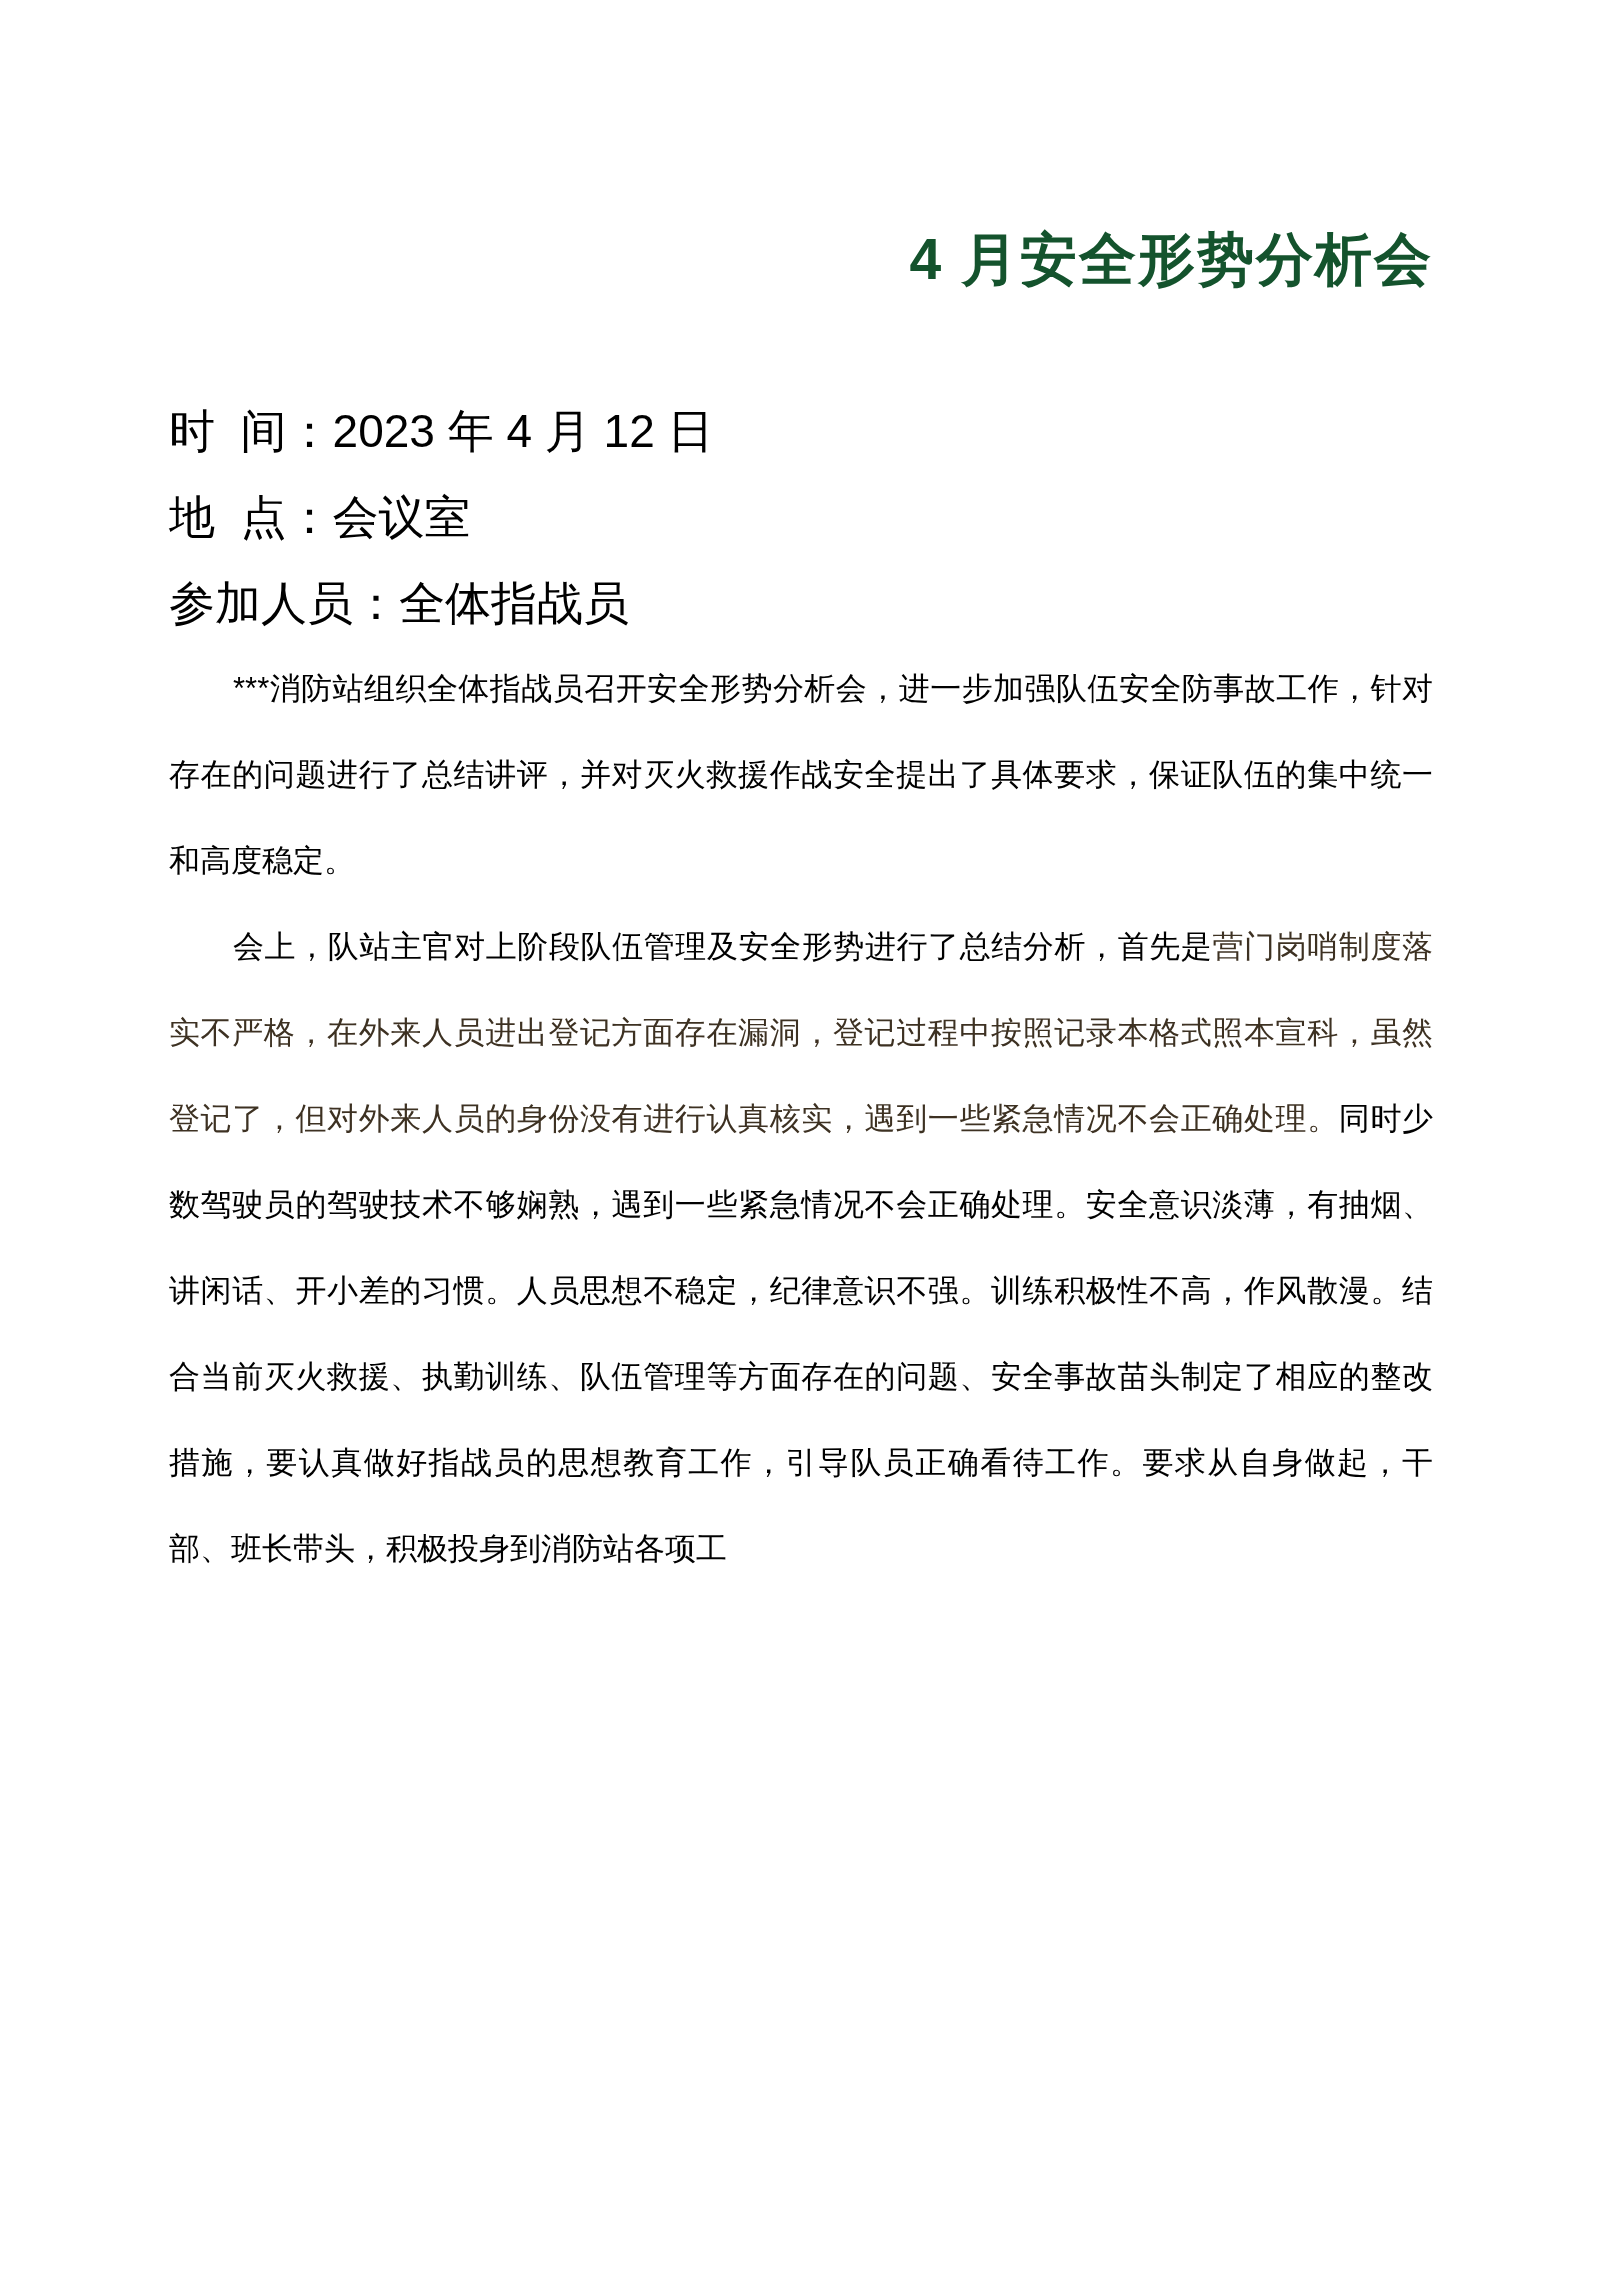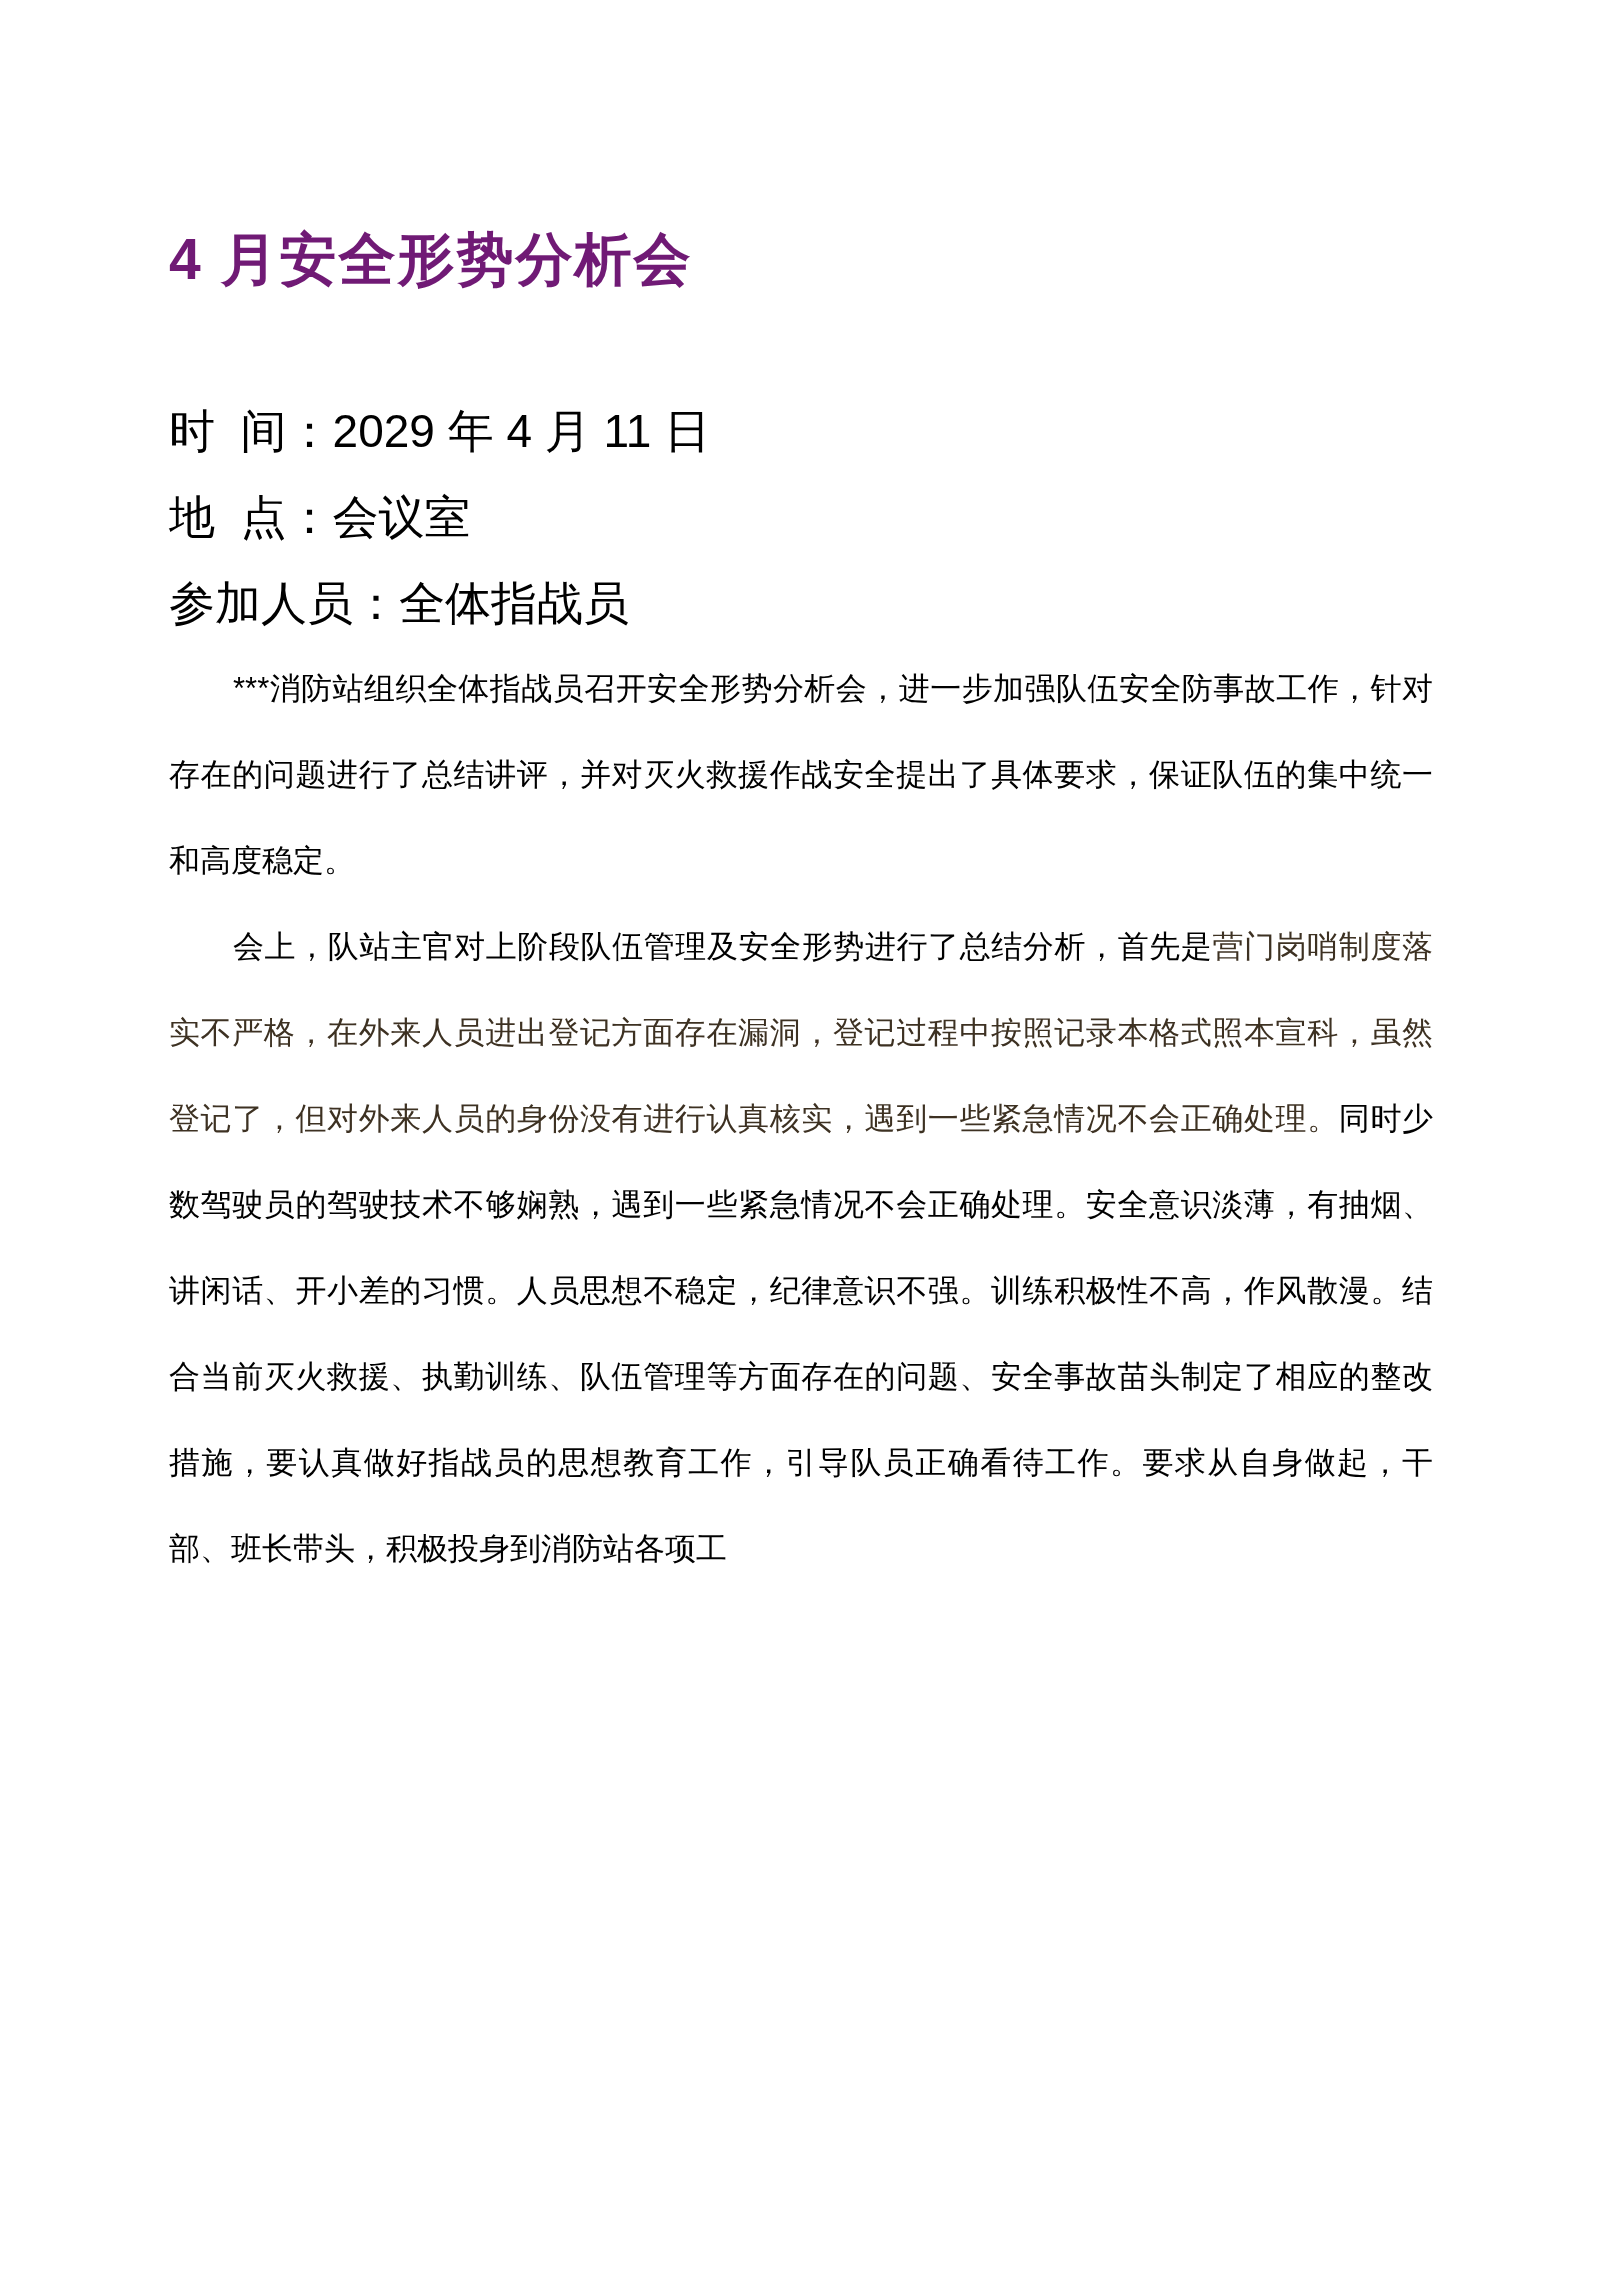--- a/index.html
+++ b/index.html
@@ -20,23 +20,23 @@
     position: absolute;
     left: 169px;
     top: 0;
     width: 1264px;
   }
   .doc-title {
     margin: 214px 0 0 0;
     font-size: 57px;
     line-height: 90px;
     font-weight: 600;
-    text-align: left;
+    text-align: right;
     letter-spacing: 2px;
-    color: #701a75;
+    color: #14532d;
   }
   .meta {
     margin-top: 84px;
   }
   .meta-line {
     margin: 0;
     font-size: 46px;
     line-height: 86px;
     font-weight: 500;
     white-space: pre;
@@ -58,21 +58,21 @@
 </style>
 </head>
 <body>
 
 <div class="page">
   <div class="content">
 
     <h1 class="doc-title">4 月安全形势分析会</h1>
 
     <div class="meta">
-      <p class="meta-line">时  间：2029 年 4 月 11 日</p>
+      <p class="meta-line">时  间：2023 年 4 月 12 日</p>
       <p class="meta-line">地  点：会议室</p>
       <p class="meta-line">参加人员：全体指战员</p>
     </div>
 
     <p class="para"><span>***消防站组织全体指战员召开安全形势分析会，进一步加强队伍安全防事故工作，针对存在的问题进行了总结讲评，并对灭火救援作战安全提出了具体要求，保证队伍的集中统一和高度稳定。</span></p>
 
     <p class="para"><span>会上，队站主官对上阶段队伍管理及安全形势进行了总结分析，首先是</span><span class="highlight">营门岗哨制度落实不严格，在外来人员进出登记方面存在漏洞，登记过程中按照记录本格式照本宣科，虽然登记了，但对外来人员的身份没有进行认真核实，遇到一些紧急情况不会正确处理。</span><span>同时少数驾驶员的驾驶技术不够娴熟，遇到一些紧急情况不会正确处理。安全意识淡薄，有抽烟、讲闲话、开小差的习惯。人员思想不稳定，纪律意识不强。训练积极性不高，作风散漫。结合当前灭火救援、执勤训练、队伍管理等方面存在的问题、安全事故苗头制定了相应的整改措施，要认真做好指战员的思想教育工作，引导队员正确看待工作。要求从自身做起，干部、班长带头，积极投身到消防站各项工</span></p>
 
   </div>
 </div>

